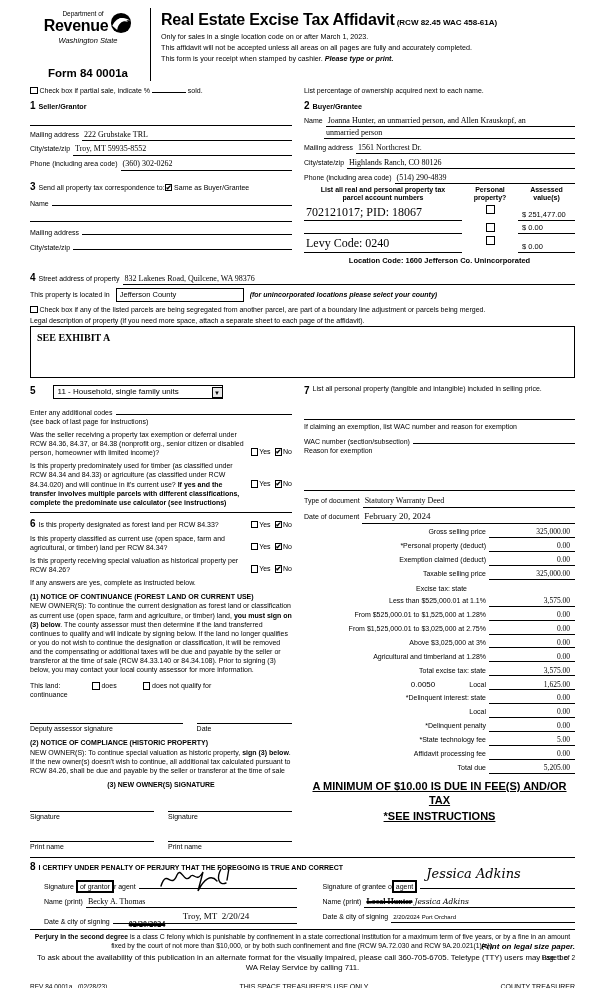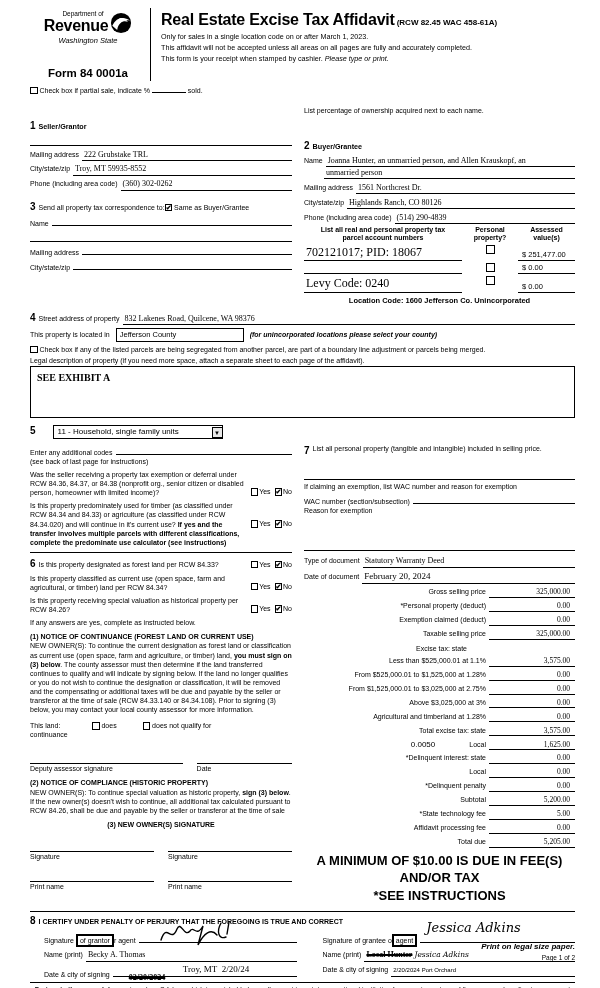--- a/index.html
+++ b/index.html
@@ -13,35 +13,35 @@
   .logo-top { display:flex; justify-content:center; align-items:flex-start; }
   .dept-small { font-size:6.5px; margin-left:14px; }
   .dept-big { font-size:16px; font-weight:bold; letter-spacing:-0.3px; margin-top:-2px; }
   .swirl { width:22px; height:22px; margin:2px 0 0 2px; }
   .wa-state { font-style:italic; font-size:7.5px; margin-top:-1px; }
   .form-no { font-weight:bold; font-size:11.5px; margin-top:20px; }
   .title-block { border-left:1.5px solid #000; padding:2px 0 0 10px; flex:1; }
   .title { font-size:16px; font-weight:bold; letter-spacing:-0.2px; white-space:nowrap; }
   .rcw { font-size:8px; font-weight:bold;text-align:right; }
   .sub { font-size:7.2px; margin-top:1.5px; }
-  .it { font-style:italic; }
+  .it { font-style:italic;font-weight:bold; }
 
   
   .b { font-weight:bold; }
   .num { font-size:10px; font-weight:bold; margin-right:3px; }
   .sec-t { font-weight:bold; font-size:7.2px; }
   .cb { display:inline-block; width:7.5px; height:7.5px; border:1.1px solid #000; line-height:6px; font-size:7px; text-align:center; font-weight:bold; vertical-align:-1.5px; overflow:hidden; }
   .cb-lg { width:9px; height:9px; line-height:7.5px; font-size:8px; }
   .fl { display:flex; align-items:baseline; margin-top:3.5px; }
   .fl .lbl { white-space:nowrap; margin-right:3px; }
   .val { flex:1; border-bottom:1px solid #000; font-family:"Liberation Serif",serif; font-size:8px; min-height:9.5px; padding:0 2px; }
   .blankline { border-bottom:1px solid #000; height:10px; margin-top:4px; }
   .cols { display:flex; gap:12px; }
   .col-l { width:262px; flex-shrink:0; }
-  .col-r { flex:1; min-width:0;margin-top:20px; }
+  .col-r { flex:1; min-width:0; }
   .yn { white-space:nowrap; }
   .yn .cb { margin:0 1px 0 4px; }
   .hr { border-top:1.5px solid #000; margin:5px 0 4px 0; }
 
   
   .pgrid { display:grid; grid-template-columns:158px 48px 1fr; column-gap:4px; margin-top:2px; }
   .phead { font-weight:bold; text-align:center; line-height:1.2; }
   .pcell { display:flex; align-items:flex-end; }
   .pnum { border-bottom:1px solid #000; flex:1; font-family:"Liberation Serif",serif; font-size:12px; padding:2px 2px 0 2px; min-height:13px; }
   .pck { text-align:center; padding-top:2px; }
@@ -70,21 +70,21 @@
   .uline { border-bottom:1px solid #000; height:11px; }
   .center { text-align:center; }
 
   
   .tax { margin-top:3px; }
   .trow { display:flex; justify-content:flex-end; align-items:baseline; margin-top:3.2px; }
   .tlabel { text-align:right; white-space:nowrap; }
   .tval { width:86px; margin-left:3px; border-bottom:1px solid #000; text-align:right; font-family:"Liberation Serif",serif; font-size:7.5px; padding-right:5px; flex-shrink:0; }
   .tprefix { font-size:8px; margin-right:34px; }
   .excise-h { text-align:right; padding-right:108px; margin-top:4px; }
-  .minimum { font-weight:bold; font-size:13px; text-align:center; margin-top:5px; }
+  .minimum { font-weight:bold; font-size:11px; text-align:center; margin-top:5px;text-decoration:underline; }
 
   
   .sec8 { border-top:1px solid #000; margin-top:6px; padding-top:2px; }
   .sigcols { display:flex; gap:26px; padding-left:14px; }
   .sigcols > div { flex:1; min-width:0; }
   .boxed { border:2px solid #000; padding:0 2px; display:inline-block; }
   .script { font-family:"DejaVu Serif",serif; font-style:italic; font-size:13px; white-space:nowrap; }
   .script-sm { font-family:"DejaVu Serif",serif; font-style:italic; font-size:7.5px; }
   .struck { text-decoration:line-through; text-decoration-thickness:2px; font-family:"Liberation Serif",serif; font-size:8px; font-weight:bold; }
   .hand { font-size:9px; }
@@ -412,24 +412,20 @@
           </div>
         <div class="trow">
             <span class="tlabel">Local</span>
             <span class="tval">0.00</span>
           </div>
         <div class="trow">
             <span class="tlabel">*Delinquent penalty</span>
             <span class="tval">0.00</span>
           </div>
         <div class="trow">
-            <span class="tlabel">Subtotal</span>
-            <span class="tval">5,200.00</span>
-          </div>
-        <div class="trow">
             <span class="tlabel">*State technology fee</span>
             <span class="tval">5.00</span>
           </div>
         <div class="trow">
             <span class="tlabel">Affidavit processing fee</span>
             <span class="tval">0.00</span>
           </div>
         <div class="trow">
             <span class="tlabel">Total due</span>
             <span class="tval">5,205.00</span>

